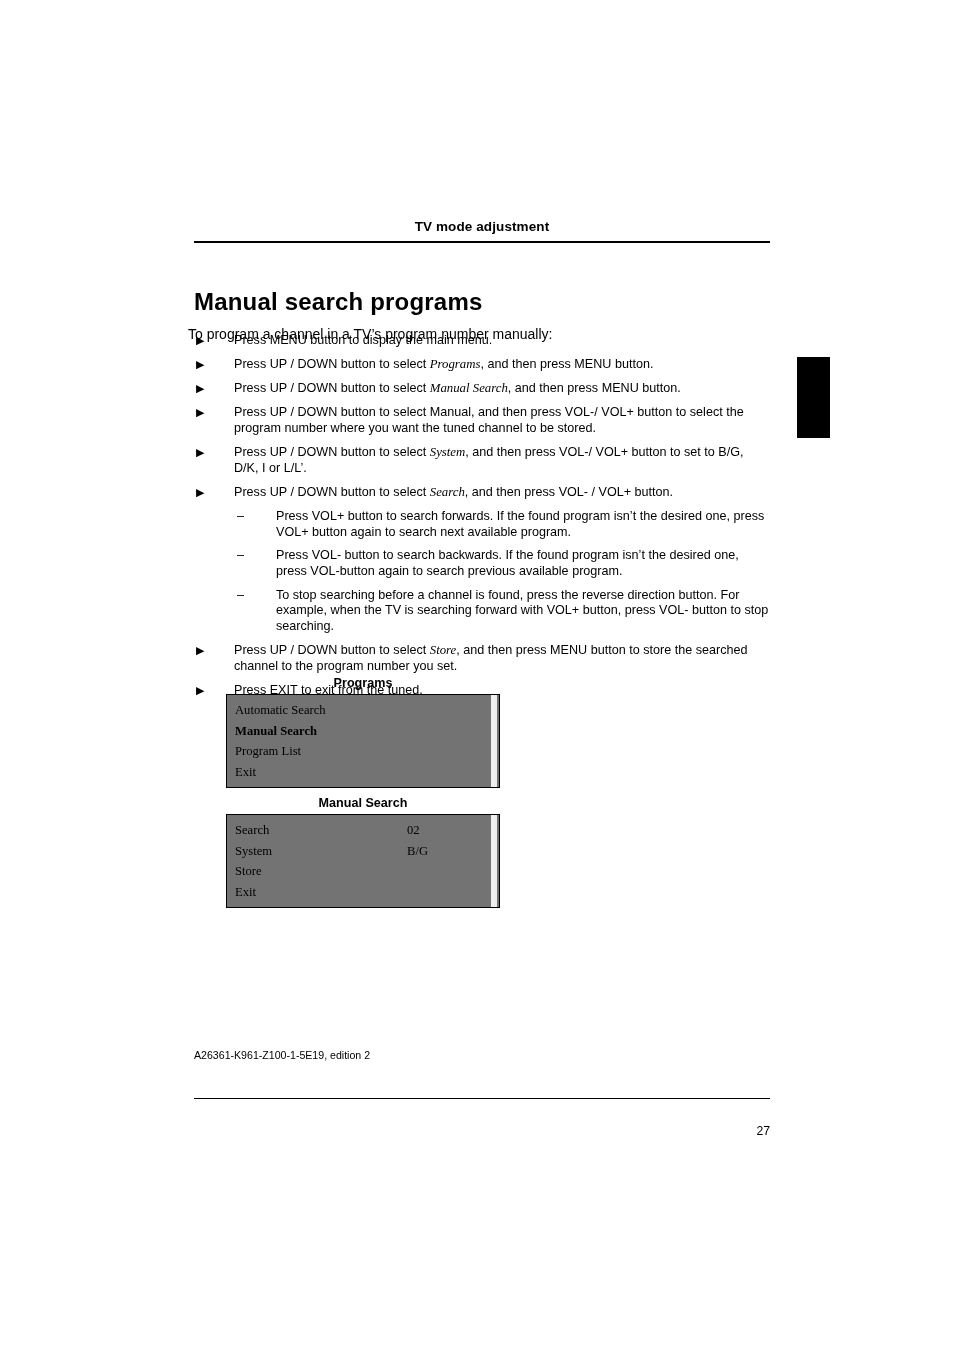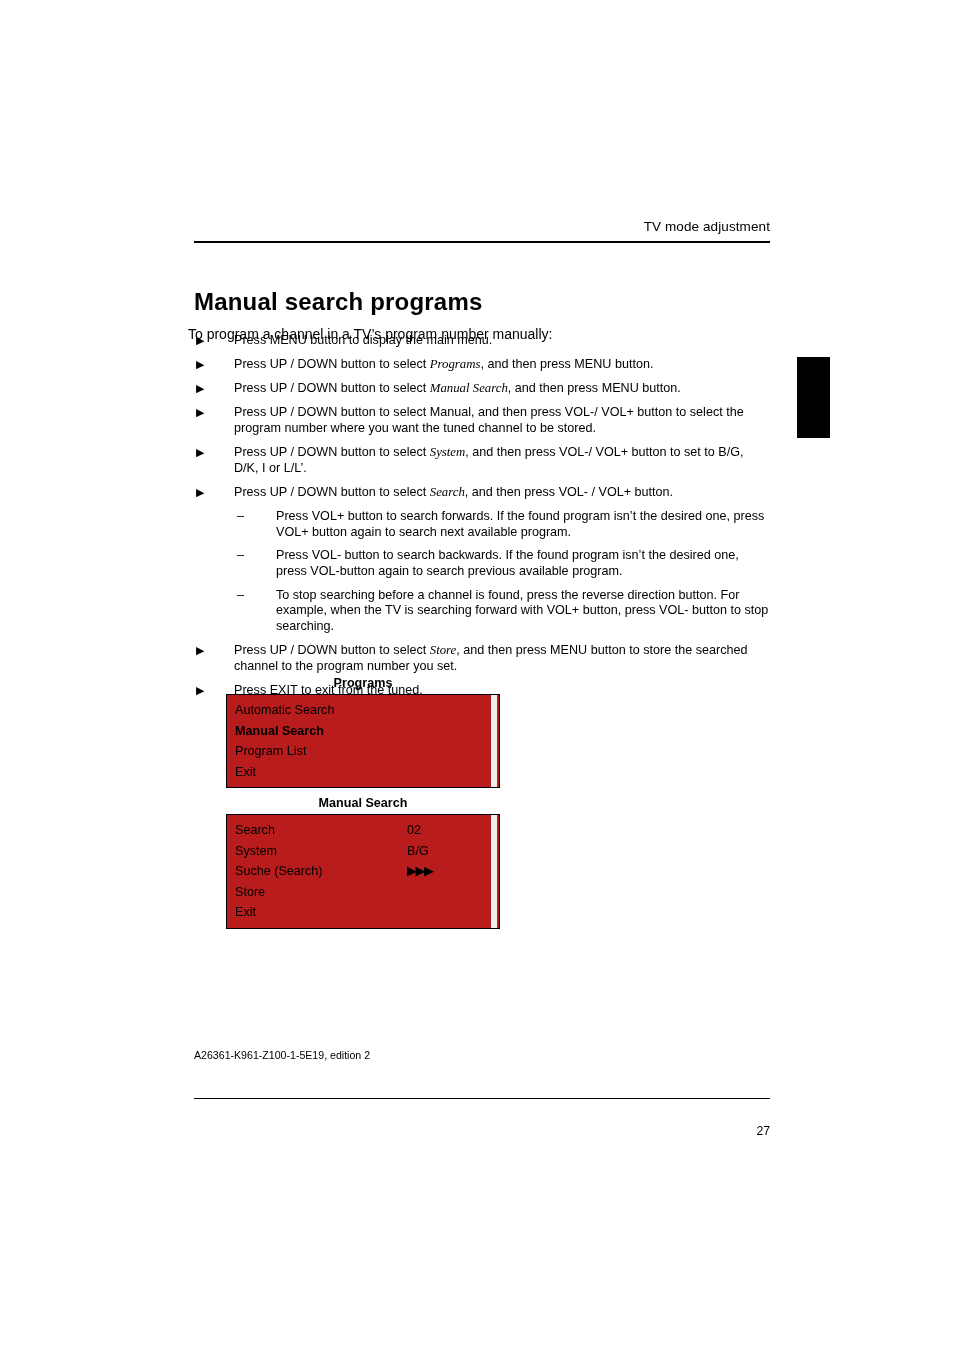--- a/index.html
+++ b/index.html
@@ -19,23 +19,23 @@
     background: #ffffff;
     overflow: hidden;
   }
 
   
   .header {
     position: absolute;
     left: 194px;
     top: 219px;
     width: 576px;
-    text-align: right;
+    text-align: center;
     font-size: 13.5px;
-    font-weight: normal;
+    font-weight: bold;
     letter-spacing: 0.1px;
   }
   .header-rule {
     position: absolute;
     left: 194px;
     top: 241px;
     width: 576px;
     height: 2px;
     background: #000000;
   }
@@ -122,23 +122,24 @@
     width: 274px;
   }
   .menu-title {
     text-align: center;
     font-size: 12.6px;
     font-weight: bold;
     margin-bottom: 4px;
   }
   .menu-box {
     border: 1.6px solid #000000;
-    background: #b91c1c;
+    background: #737373;
     position: relative;
     padding: 5px 0 5px 0;
+    font-family: Liberation Serif, serif;
   }
   .menu-box::after {
     
     content: "";
     position: absolute;
     right: 2px;
     top: 0;
     bottom: 0;
     width: 6px;
     background: #efefef;
@@ -245,24 +246,20 @@
       <div class="menu-box">
         <div class="menu-row">
           <span class="label">Search</span>
           <span class="value">02</span>
         </div>
         <div class="menu-row">
           <span class="label">System</span>
           <span class="value">B/G</span>
         </div>
         <div class="menu-row">
-          <span class="label">Suche (Search)</span>
-          <span class="value arrows">▶▶▶</span>
-        </div>
-        <div class="menu-row">
           <span class="label">Store</span>
           <span class="value"></span>
         </div>
         <div class="menu-row">
           <span class="label">Exit</span>
           <span class="value"></span>
         </div>
       </div>
     </div>
 

